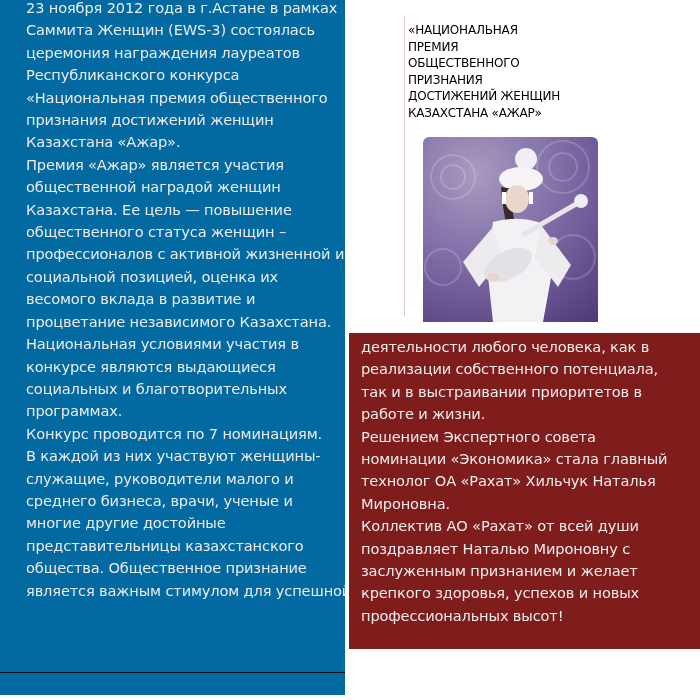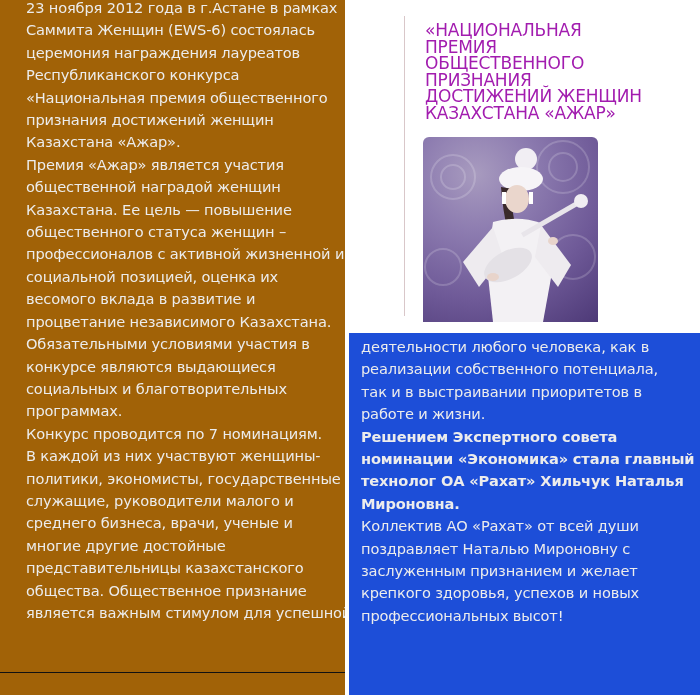--- a/index.html
+++ b/index.html
@@ -2,86 +2,85 @@
 <html><head>
 <meta charset="utf-8">
 <style>
   html, body { margin: 0; padding: 0; }
   body {
     width: 700px; height: 700px; background: #ffffff; position: relative; overflow: hidden;
     font-family: "DejaVu Sans", sans-serif;
   }
   .panel-left {
     position: absolute; left: 0; top: 0; width: 345px; height: 695px;
-    background: #a16207; color: #ececec;
+    background: #0369a1; color: #ececec;
     box-sizing: border-box; padding: 0 12px 0 26px;
   }
   .panel-left .bottom-rule {
     position: absolute; left: 0; right: 0; bottom: 22px; height: 1px; background: #111;
   }
   .text {
     font-size: 14.6px; line-height: 22.4px; letter-spacing: -0.15px;
     margin: 0; white-space: nowrap;
   }
   .panel-left .text { padding-top: 0; margin-top: -3px; }
   .text .line { display: block; }
   .panel-cover {
     position: absolute; left: 349px; top: 0; width: 351px; height: 333px; background: #ffffff;
   }
   .cover-rule {
     position: absolute; left: 55px; top: 16px; width: 1px; height: 300px; background: #d9c7c9;
   }
   .cover-title {
-    position: absolute; left: 76px; top: 22px; color: #a21caf;
-    font-family: "DejaVu Sans", sans-serif; font-size: 17px; line-height: 16.6px;
+    position: absolute; left: 59px; top: 22px; color: #000000;
+    font-family: "DejaVu Sans", sans-serif; font-size: 12px; line-height: 16.6px;
     letter-spacing: -0.2px; text-transform: uppercase; white-space: nowrap;
   }
   .cover-title .line { display: block; }
   .cover-photo {
     position: absolute; left: 74px; top: 137px; width: 175px; height: 185px; border-radius: 6px 6px 0 0;
     background: radial-gradient(circle at 30% 20%, #a89bbf 0%, #8d7cb0 30%, #6f5a98 65%, #4d3977 100%);
     overflow: hidden;
   }
   .panel-right {
-    position: absolute; left: 349px; top: 333px; width: 351px; height: 362px;
-    background: #1d4ed8; color: #ececec; box-sizing: border-box; padding: 0 10px 0 12px;
+    position: absolute; left: 349px; top: 333px; width: 351px; height: 316px;
+    background: #7f1d1d; color: #ececec; box-sizing: border-box; padding: 0 10px 0 12px;
   }
   .panel-right .text { margin-top: 3px; }
-  .bold { font-weight: bold; }
+  .bold { font-weight: normal; }
   .divider {
     position: absolute; left: 345px; top: 0; width: 4px; height: 700px; background: #ffffff;
   }
 </style>
 </head>
 <body>
 
 <div class="panel-left">
   <p class="text">
     <span class="line">23 ноября 2012 года в г.Астане в рамках</span>
-    <span class="line">Саммита Женщин (EWS-6) состоялась</span>
+    <span class="line">Саммита Женщин (EWS-3) состоялась</span>
     <span class="line">церемония награждения лауреатов</span>
     <span class="line">Республиканского конкурса</span>
     <span class="line">«Национальная премия общественного</span>
     <span class="line">признания достижений женщин</span>
     <span class="line">Казахстана «Ажар».</span>
     <span class="line">Премия «Ажар» является участия</span>
     <span class="line">общественной наградой женщин</span>
     <span class="line">Казахстана. Ее цель — повышение</span>
     <span class="line">общественного статуса женщин –</span>
     <span class="line">профессионалов с активной жизненной и</span>
     <span class="line">социальной позицией, оценка их</span>
     <span class="line">весомого вклада в развитие и</span>
     <span class="line">процветание независимого Казахстана.</span>
-    <span class="line">Обязательными условиями участия в</span>
+    <span class="line">Национальная условиями участия в</span>
     <span class="line">конкурсе являются выдающиеся</span>
     <span class="line">социальных и благотворительных</span>
     <span class="line">программах.</span>
     <span class="line">Конкурс проводится по 7 номинациям.</span>
     <span class="line">В каждой из них участвуют женщины-</span>
-    <span class="line">политики, экономисты, государственные</span>
     <span class="line">служащие, руководители малого и</span>
     <span class="line">среднего бизнеса, врачи, ученые и</span>
     <span class="line">многие другие достойные</span>
     <span class="line">представительницы казахстанского</span>
     <span class="line">общества. Общественное признание</span>
     <span class="line">является важным стимулом для успешной</span>
   </p>
   <div class="bottom-rule"></div>
 </div>
 

